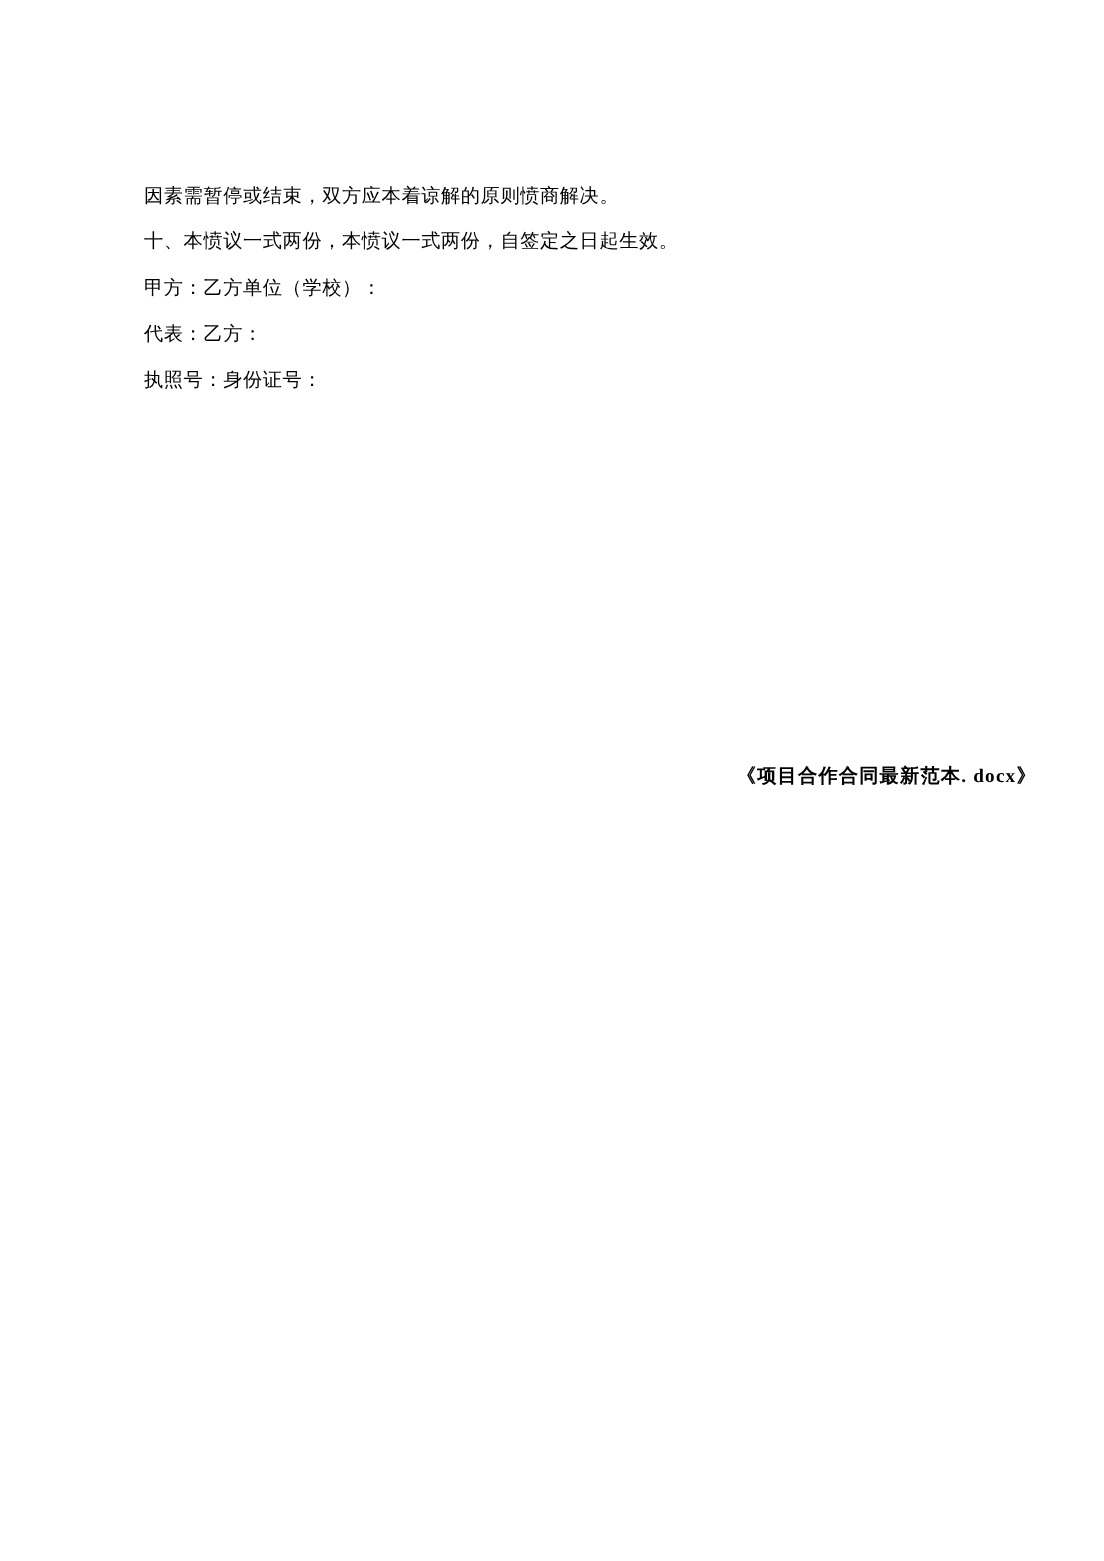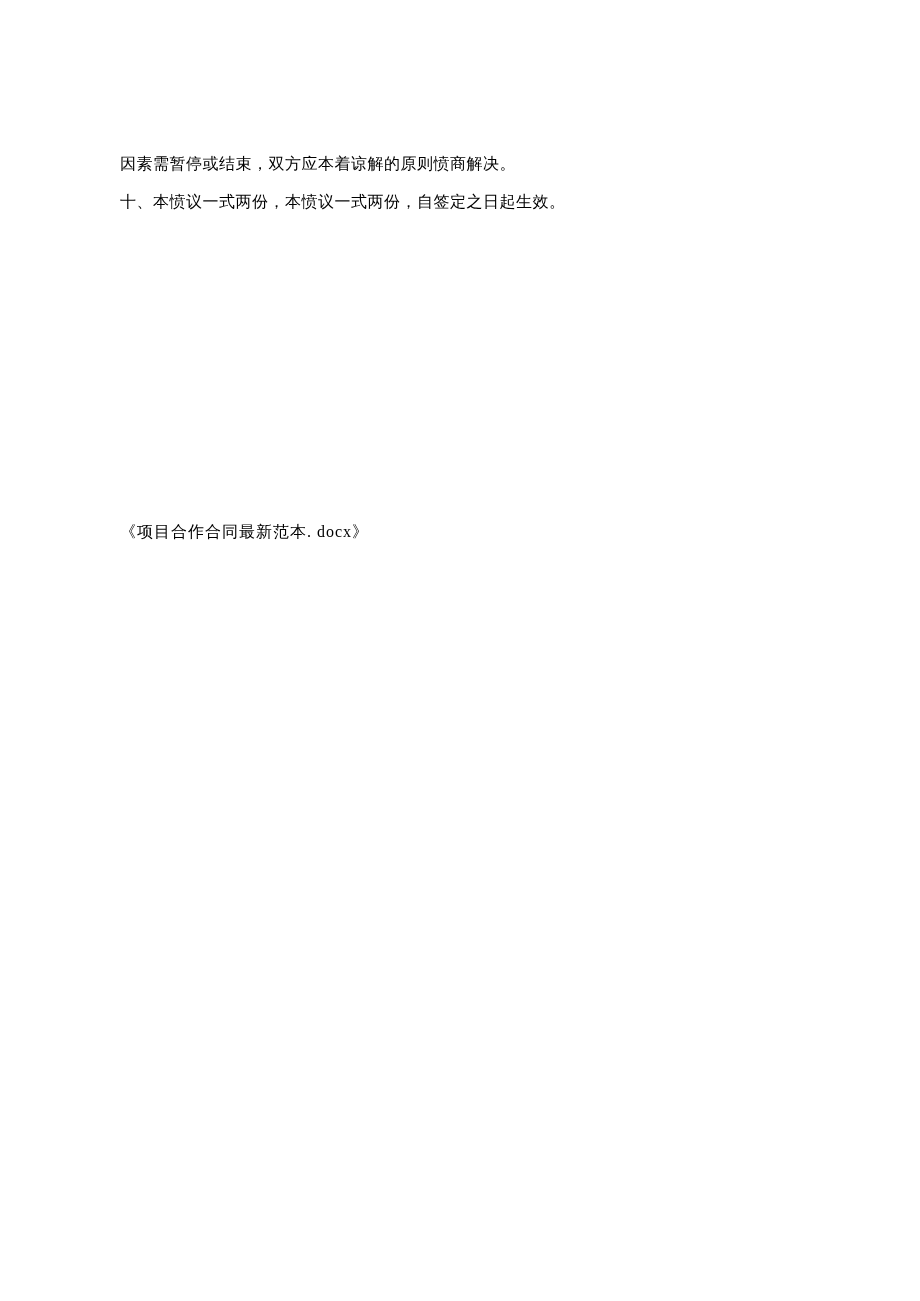--- a/index.html
+++ b/index.html
@@ -25,26 +25,30 @@
     }
     .underline {
       display: inline-block;
       border-bottom: 1px solid #000;
       width: 150px;
       height: 1em;
       vertical-align: baseline;
       margin-left: 4px;
     }
     .footer-title {
-      text-align: left;
+      text-align: right;
       margin-top: 300px;
       font-size: 16px;
       letter-spacing: 1px;
+      font-weight: bold;
     }
   </style>
 </head>
 <body>
 
 <div class="page">
   <div class="line">因素需暂停或结束，双方应本着谅解的原则愤商解决。</div>
   <div class="line">十、本愤议一式两份，本愤议一式两份，自签定之日起生效。</div>
+  <div class="line">甲方：乙方单位（学校）：</div>
+  <div class="line">代表：乙方：</div>
+  <div class="line">执照号：身份证号：</div>
   <div class="footer-title">《项目合作合同最新范本. docx》</div>
 </div>
 
 </body></html>

